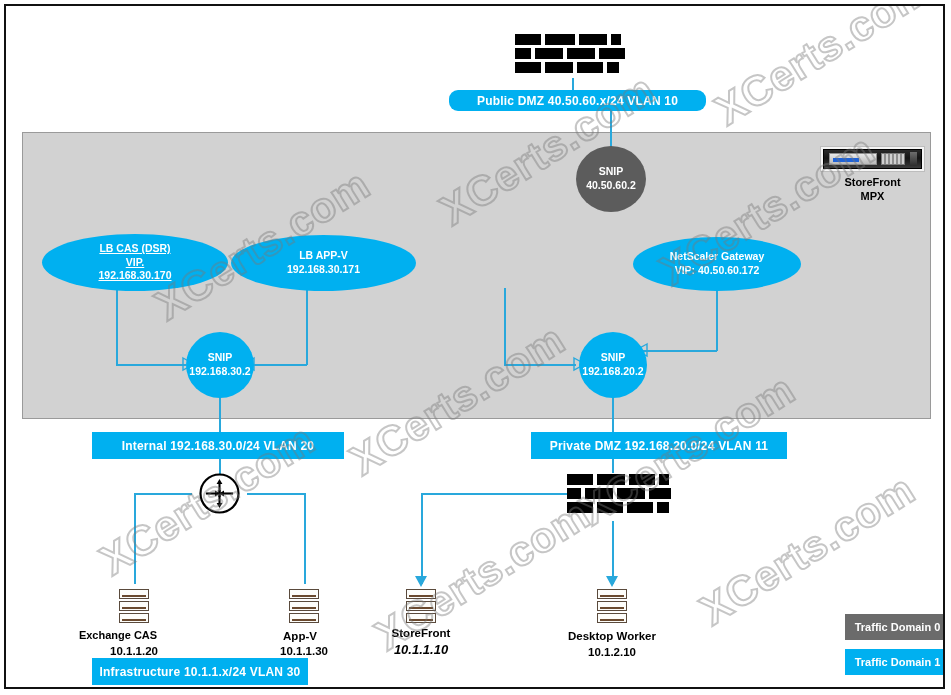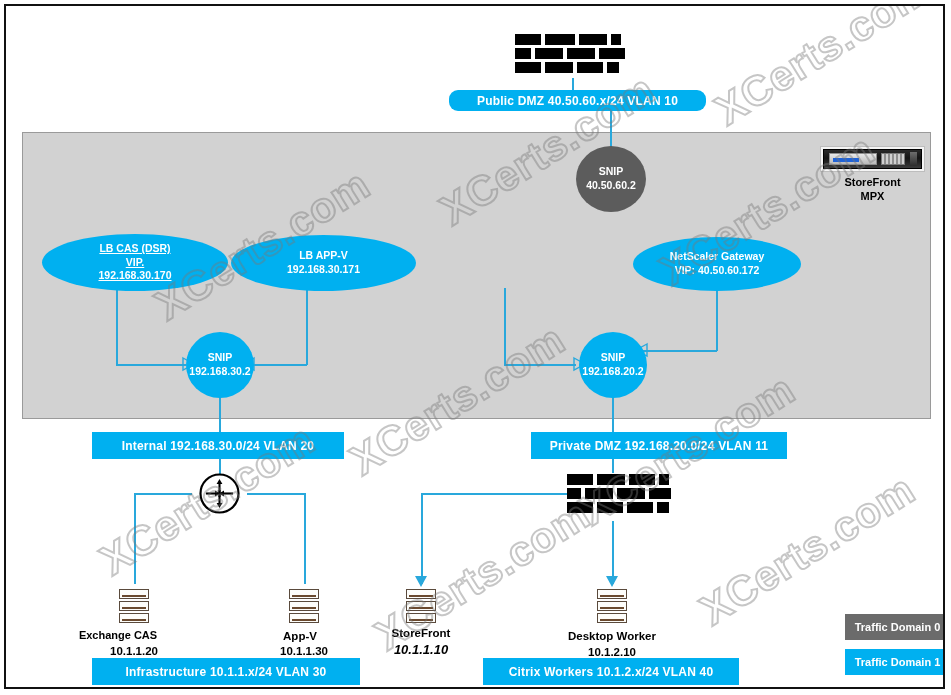--- a/index.html
+++ b/index.html
@@ -189,23 +189,22 @@
         <div class="fw-brick" style="width:12px"></div>
       </div>
   </div>
 
   <div class="vlanbar" style="left:443px;top:84px;width:257px;height:21px;border-radius:9px;">Public DMZ 40.50.60.x/24 VLAN 10</div>
 
   <div class="vlanbar" style="left:86px;top:426px;width:252px;height:27px;">Internal 192.168.30.0/24 VLAN 20</div>
 
   <div class="vlanbar" style="left:477px;top:426px;width:256px;height:27px;margin-left:48px;">Private DMZ 192.168.20.0/24 VLAN 11</div>
 
-  <div class="vlanbar" style="left:86px;top:652px;width:268px;height:27px;">Infrastructure 10.1.1.x/24 VLAN 30</div>
-
-  <div class="vlanbar" style="left:477px;top:652px;width:256px;height:27px;">Citrix Workers 10.1.2.x/24 VLAN 40</div>
+  <div class="vlanbar" style="left:86px;top:652px;width:216px;height:27px;">Infrastructure 10.1.1.x/24 VLAN 30</div>
+
 
   <div class="ellipse e-gray" style="left:570px;top:140px;width:70px;height:66px;">SNIP
 40.50.60.2</div>
 
   <div class="ellipse e-blue" style="left:36px;top:228px;width:186px;height:57px;text-decoration:underline;">LB CAS (DSR)
 VIP.
 192.168.30.170</div>
 
   <div class="ellipse e-blue" style="left:225px;top:229px;width:185px;height:56px;">LB APP-V
 192.168.30.171</div>

